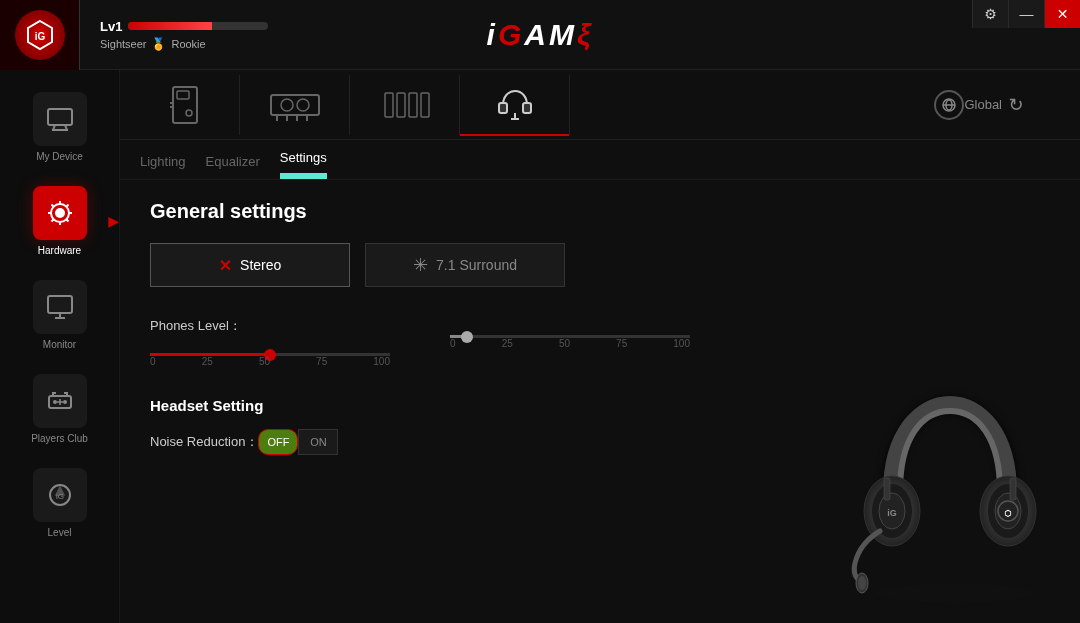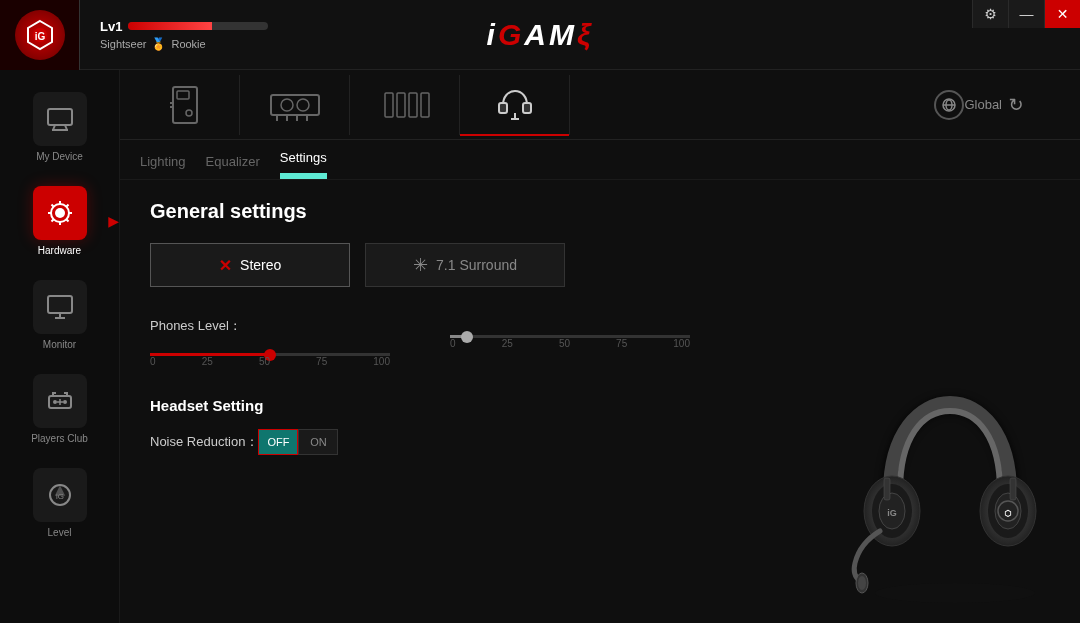--- a/index.html
+++ b/index.html
@@ -381,23 +381,24 @@
       border: 1px solid #333;
       background: #1a1a1a;
       color: #888;
       font-size: 11px;
       cursor: pointer;
       display: flex;
       align-items: center;
       justify-content: center;
     }
     .toggle-btn.active-off {
-      background: #0f766e;
+      background: #4d7c0f;
       color: #fff;
       border-color: #cc0000;
+      border-radius: 10px;
     }
 
     
     .headset-image {
       position: absolute;
       right: 20px;
       bottom: 20px;
       width: 220px;
       height: 220px;
     }

